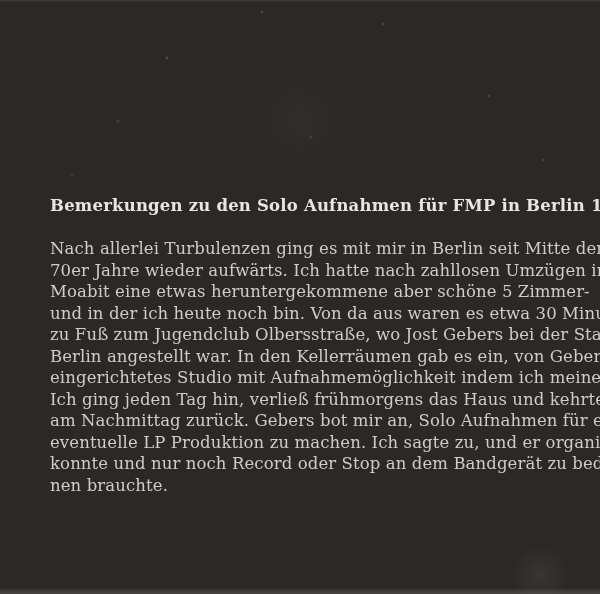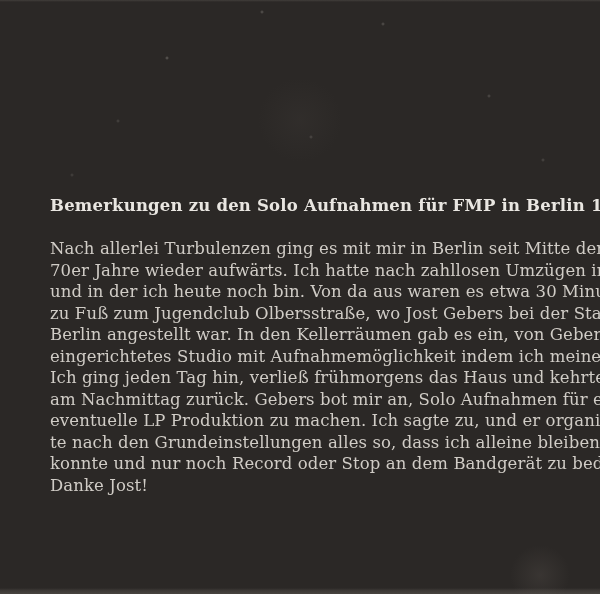--- a/index.html
+++ b/index.html
@@ -57,25 +57,25 @@
 </style>
 </head>
 <body>
 
 <div class="page">
   <div class="content">
     <div class="heading">Bemerkungen zu den Solo Aufnahmen für FMP in Berlin 1977.</div>
     <div class="body-lines">
         <div class="line">Nach allerlei Turbulenzen ging es mit mir in Berlin seit Mitte der</div>
         <div class="line">70er Jahre wieder aufwärts. Ich hatte nach zahllosen Umzügen in</div>
+        <div class="line">Moabit eine etwas heruntergekommene aber schöne 5 Zimmer-</div>
         <div class="line">und in der ich heute noch bin. Von da aus waren es etwa 30 Minuten</div>
         <div class="line">zu Fuß zum Jugendclub Olbersstraße, wo Jost Gebers bei der Stadt</div>
         <div class="line">Berlin angestellt war. In den Kellerräumen gab es ein, von Gebers</div>
         <div class="line">eingerichtetes Studio mit Aufnahmemöglichkeit indem ich meinen</div>
         <div class="line">Ich ging jeden Tag hin, verließ frühmorgens das Haus und kehrte</div>
         <div class="line">am Nachmittag zurück. Gebers bot mir an, Solo Aufnahmen für eine</div>
         <div class="line">eventuelle LP Produktion zu machen. Ich sagte zu, und er organisier-</div>
-        <div class="line">te nach den Grundeinstellungen alles so, dass ich alleine bleiben</div>
         <div class="line">konnte und nur noch Record oder Stop an dem Bandgerät zu bedie-</div>
-        <div class="line">Danke Jost!</div>
+        <div class="line">nen brauchte.</div>
       </div>
   </div>
 </div>
 
 </body></html>

